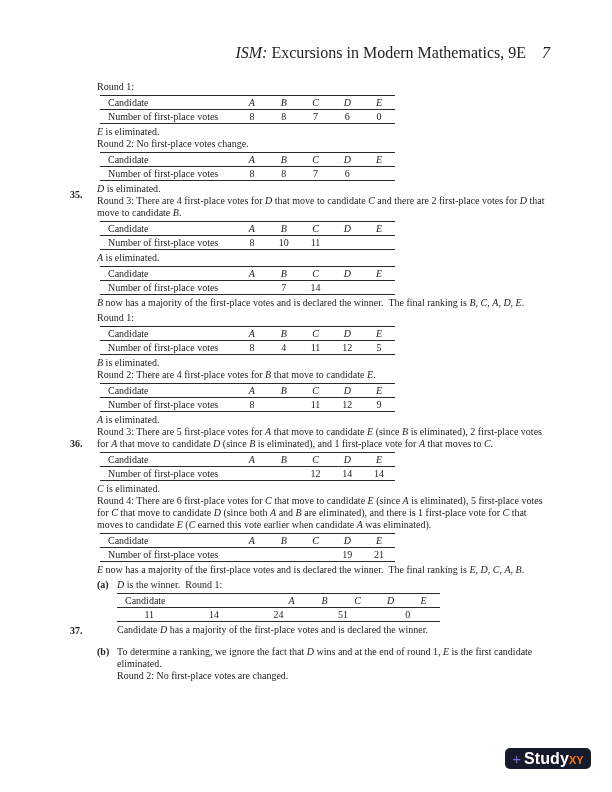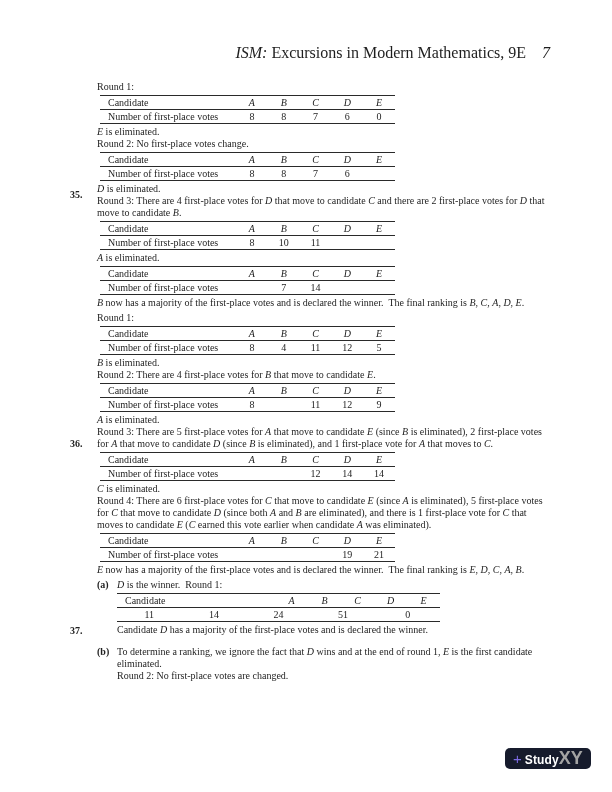--- a/index.html
+++ b/index.html
@@ -40,22 +40,22 @@
   .plabel { width:20px; flex:none; font-weight:700; line-height:12px; }
   .part-content { flex:1; }
   
   .logo {
     position:absolute; left:505px; top:748px; width:86px; height:21px;
     background:#161b2c; border-radius:5px;
     display:flex; align-items:center; justify-content:center; gap:3px;
     font-family:"Liberation Sans","DejaVu Sans",sans-serif;
   }
   .logo-plus { color:#7d6be4; font-size:15px; font-weight:400; line-height:1; margin-top:-1px; }
-  .logo-study { color:#ffffff; font-weight:700; font-size:12px; letter-spacing:0.1px; }
-  .logo-xy { color:#a3a3a3; font-weight:700; font-size:18px; letter-spacing:0.1px; }
+  .logo-study { color:#ffffff; font-weight:700; font-size:16px; letter-spacing:0.1px; }
+  .logo-xy { color:#f97316; font-weight:700; font-size:11px; letter-spacing:0.1px; }
   i { font-style:italic; }
 </style>
 </head>
 <body>
 
 <div class="page-header">
   <span><i>ISM:</i> Excursions in Modern Mathematics, 9E</span><span class="pgnum">7</span>
 </div>
 
 <div class="main">

